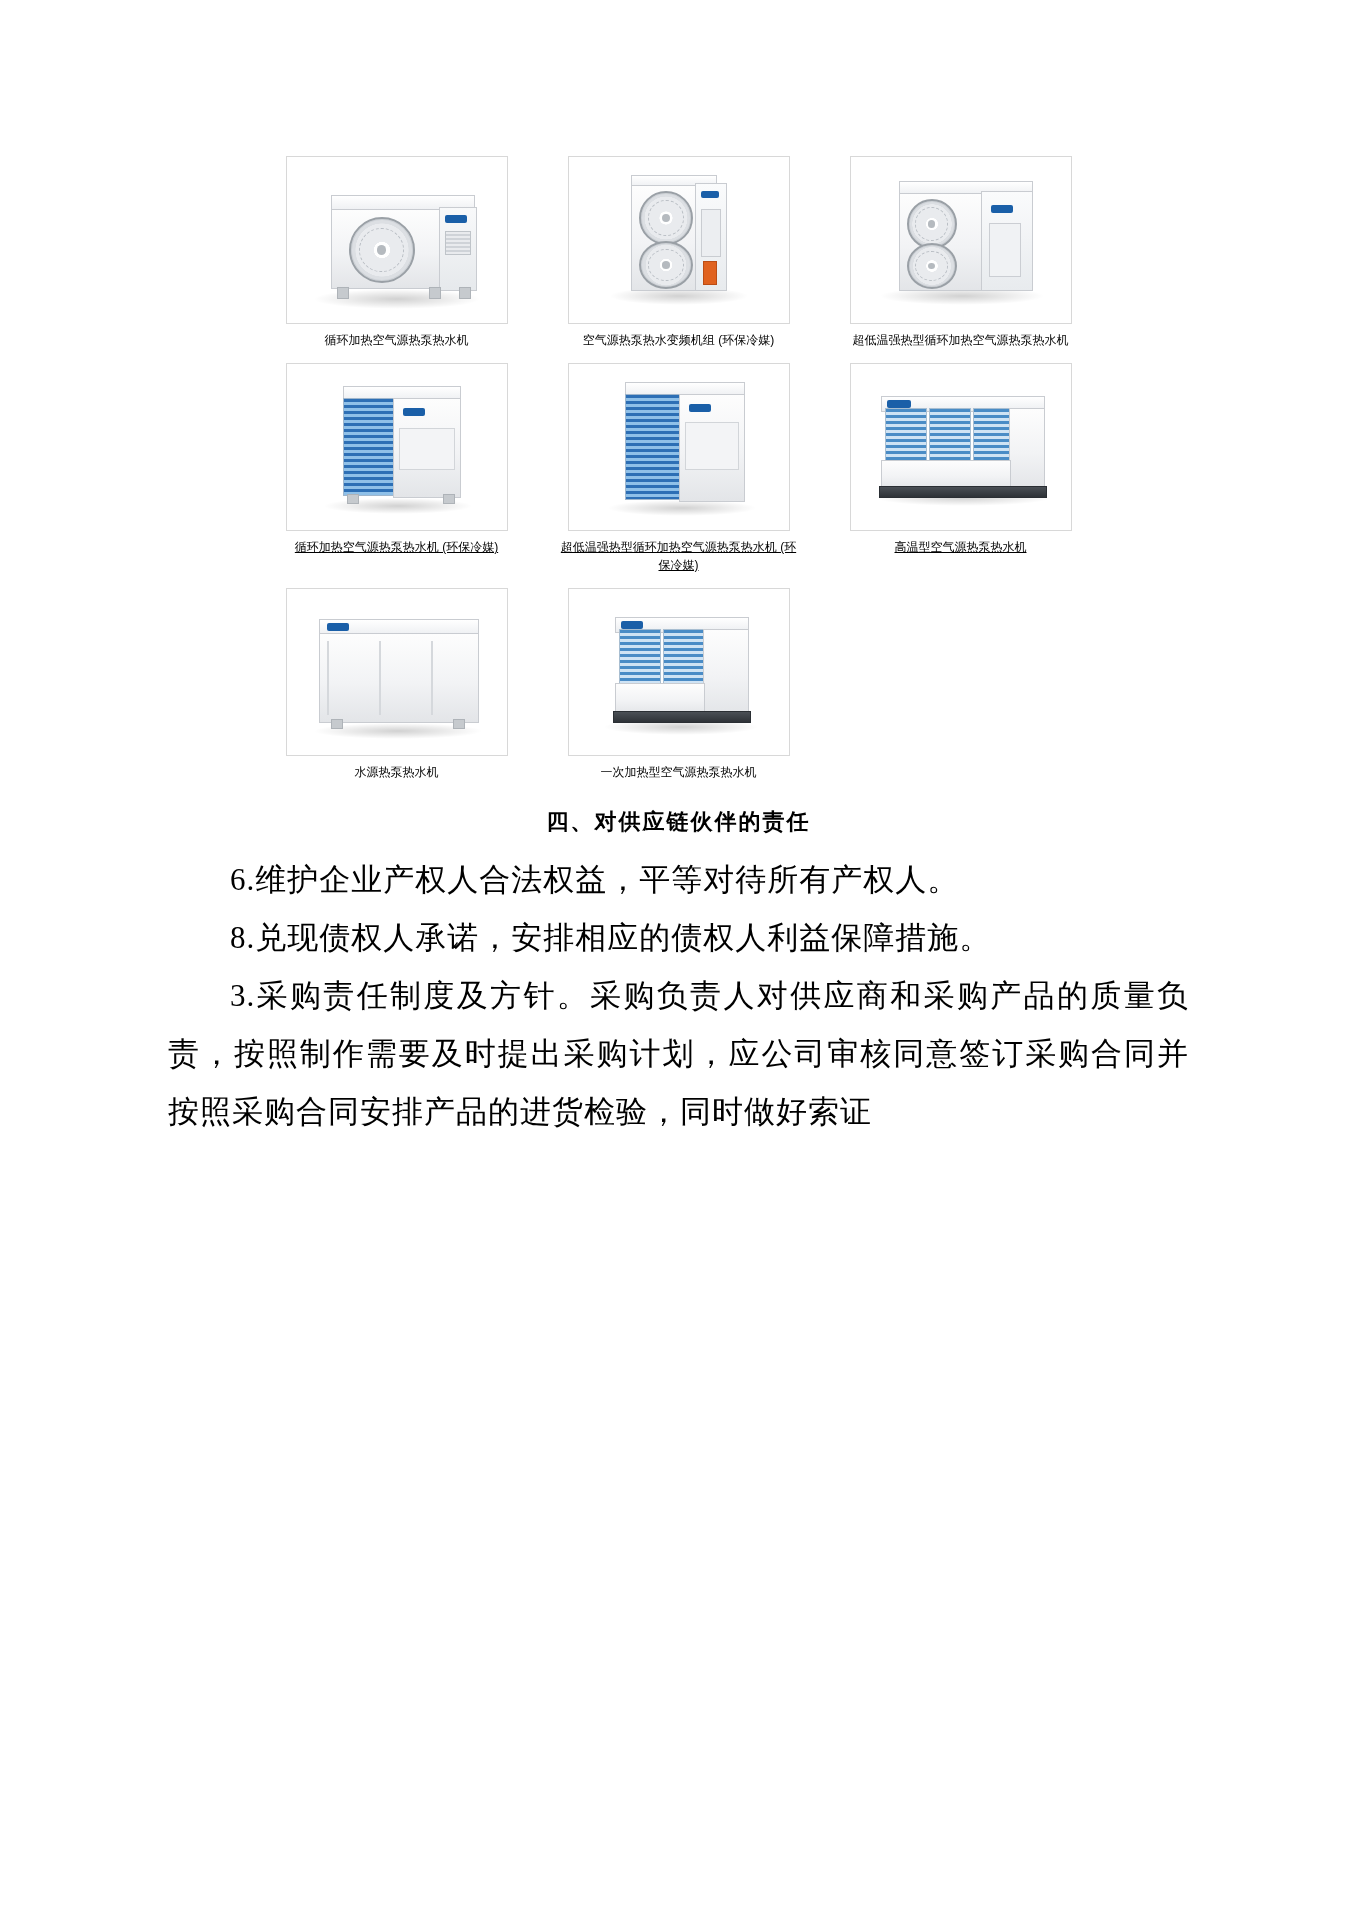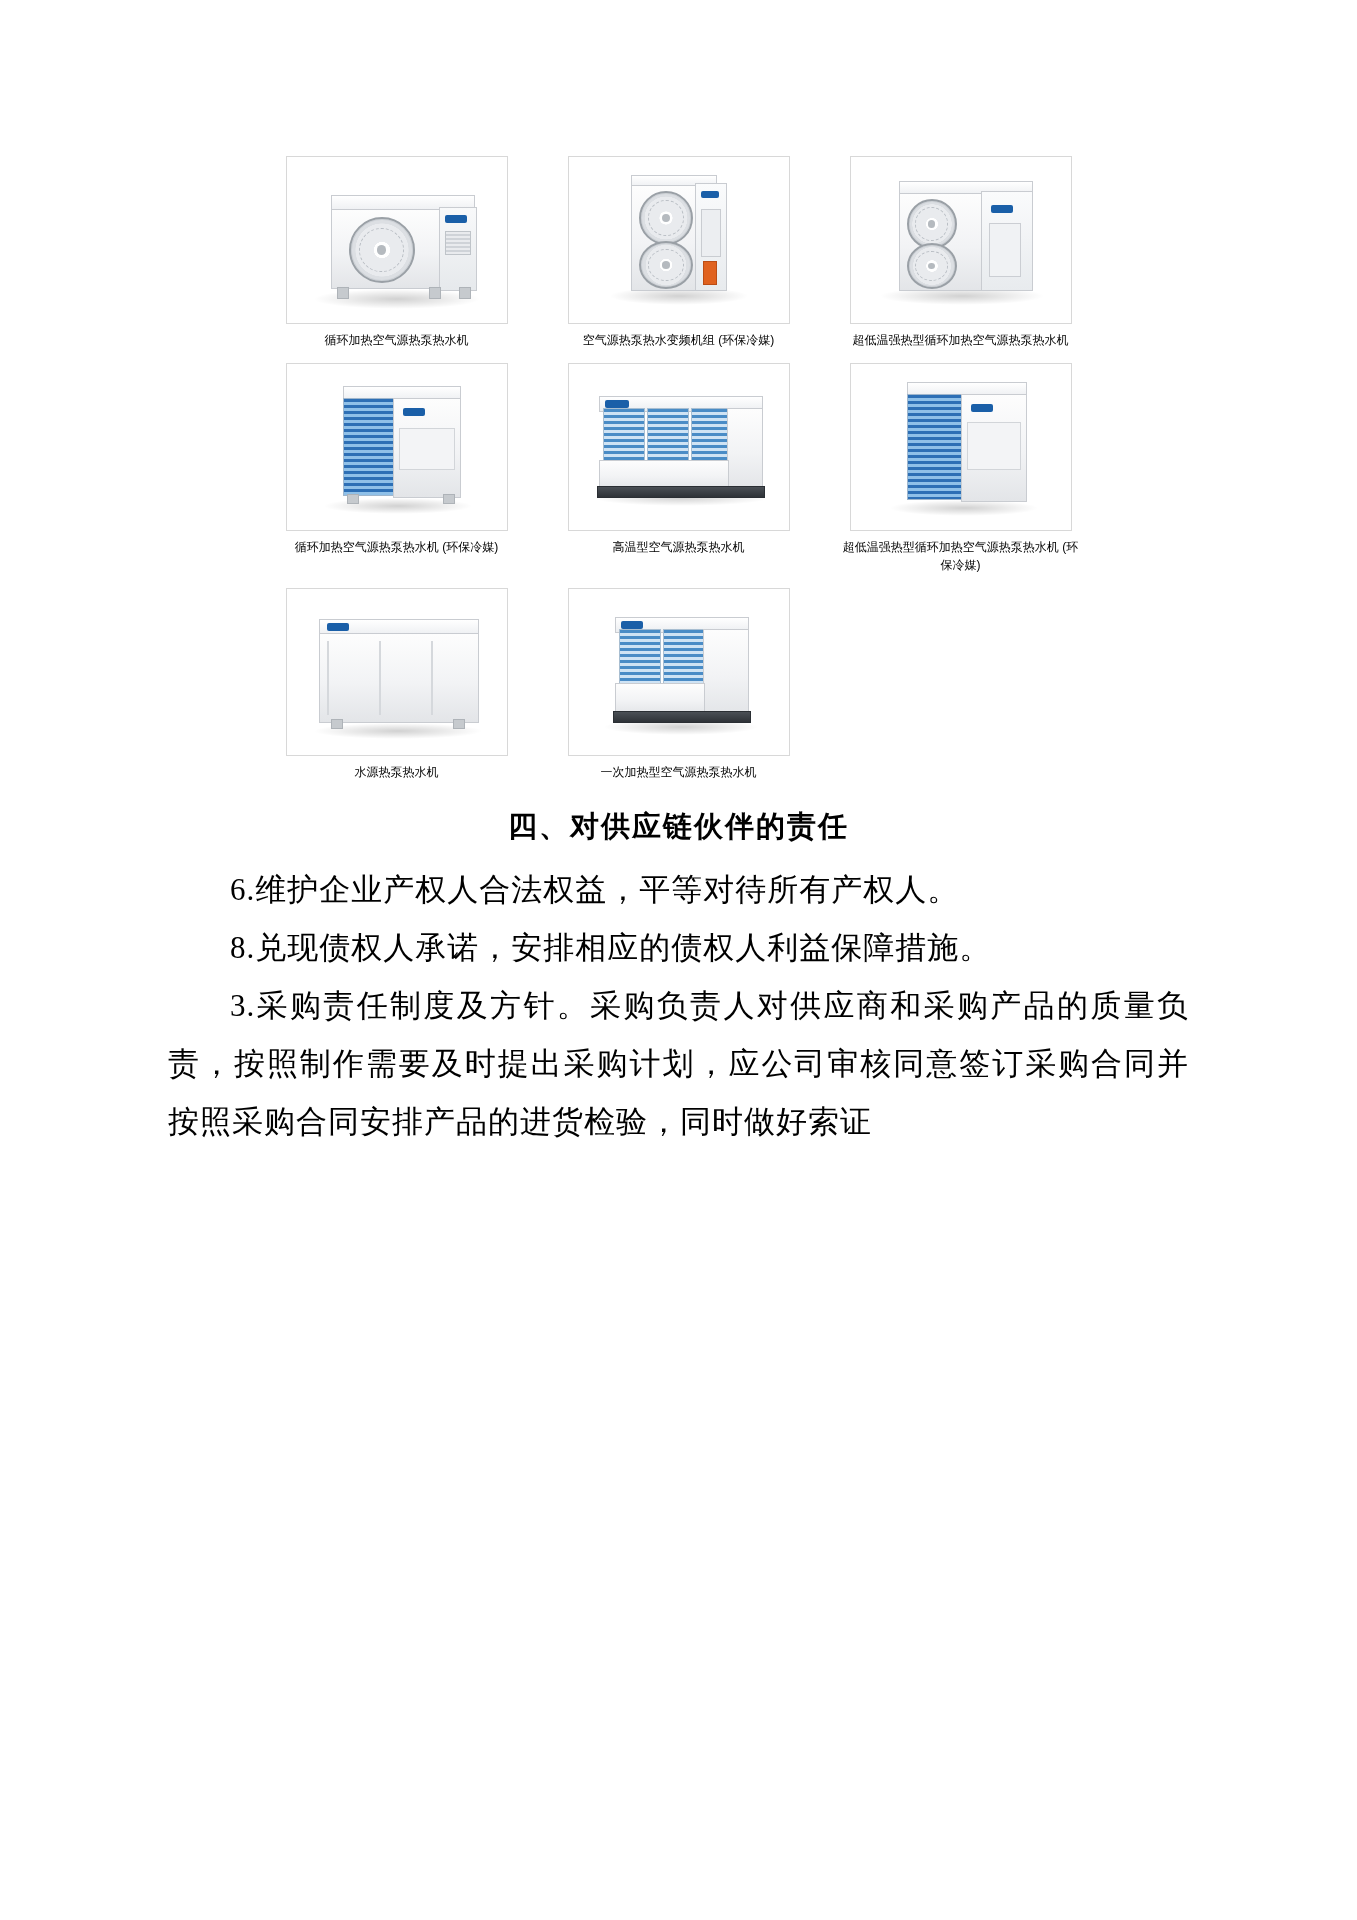--- a/index.html
+++ b/index.html
@@ -36,21 +36,21 @@
   .heading {
     text-align: center;
     font-size: 29px;
     font-weight: bold;
     margin: 14px 0 10px 0;
     letter-spacing: 2px;
     font-family: "Liberation Serif", serif;
   }
   .heading-2 {
     text-align: center;
-    font-size: 29px;
+    font-size: 22px;
     font-weight: bold;
     margin: 26px 0 14px 0;
     letter-spacing: 2px;
   }
   .product-grid {
     width: 830px;
     margin: 6px auto 0 auto;
   }
   .grid-row {
     display: flex;
@@ -197,62 +197,62 @@
           <div class="unit body-white" style="left:130px; top:34px; width:50px; height:98px; background:linear-gradient(180deg,#fafbfc,#e8ebee);"></div>
           <div class="unit fan" style="left:56px; top:42px; width:46px; height:46px;"></div>
           <div class="unit fan" style="left:56px; top:86px; width:46px; height:42px;"></div>
           <div class="unit badge" style="left:140px; top:48px; width:22px; height:8px;"></div>
           <div class="unit" style="left:138px; top:66px; width:30px; height:52px; background:#f0f2f4; border:1px solid #cbced3;"></div>
         </div>
         <div class="caption">超低温强热型循环加热空气源热泵热水机</div>
       </div>
     </div>
 
-    <div class="grid-row" style="margin-top:14px;">
+    <div class="grid-row" style="margin-top:14px;text-decoration:underline;">
 
       <div class="cell">
         <div class="thumb">
           <div class="shadow-ellipse" style="left:36px; top:134px; width:150px; height:16px;"></div>
           <div class="unit body-top" style="left:56px; top:22px; width:116px; height:14px;"></div>
           <div class="unit grille" style="left:56px; top:34px; width:52px; height:96px;"></div>
           <div class="unit body-white" style="left:106px; top:34px; width:66px; height:98px;"></div>
           <div class="unit badge" style="left:116px; top:44px; width:22px; height:8px;"></div>
           <div class="unit" style="left:112px; top:64px; width:54px; height:40px; background:#f3f4f6; border:1px solid #d2d5d9;"></div>
           <div class="unit foot" style="left:60px; top:130px; width:10px; height:8px;"></div>
           <div class="unit foot" style="left:156px; top:130px; width:10px; height:8px;"></div>
         </div>
         <div class="caption">循环加热空气源热泵热水机 (环保冷媒)</div>
+      </div>
+
+      <div class="cell">
+        <div class="thumb">
+          <div class="shadow-ellipse" style="left:38px; top:136px; width:150px; height:16px;"></div>
+          <div class="unit body-top" style="left:56px; top:18px; width:118px; height:14px;"></div>
+          <div class="unit grille" style="left:56px; top:30px; width:56px; height:104px;"></div>
+          <div class="unit body-white" style="left:110px; top:30px; width:64px; height:106px;"></div>
+          <div class="unit badge" style="left:120px; top:40px; width:22px; height:8px;"></div>
+          <div class="unit" style="left:116px; top:58px; width:52px; height:46px; background:#f3f4f6; border:1px solid #d2d5d9;"></div>
+        </div>
+        <div class="caption">超低温强热型循环加热空气源热泵热水机 (环保冷媒)</div>
       </div>
 
       <div class="cell">
         <div class="thumb">
           <div class="shadow-ellipse" style="left:24px; top:126px; width:176px; height:16px;"></div>
           <div class="unit body-top" style="left:30px; top:32px; width:162px; height:14px;"></div>
           <div class="unit grille-light" style="left:34px; top:44px; width:40px; height:52px;"></div>
           <div class="unit grille-light" style="left:78px; top:44px; width:40px; height:52px;"></div>
           <div class="unit grille-light" style="left:122px; top:44px; width:36px; height:52px;"></div>
           <div class="unit body-white" style="left:158px; top:44px; width:34px; height:80px;"></div>
           <div class="unit body-white" style="left:30px; top:96px; width:128px; height:28px;"></div>
           <div class="unit badge" style="left:36px; top:36px; width:24px; height:8px;"></div>
           <div class="unit base-dark" style="left:28px; top:122px; width:166px; height:10px;"></div>
         </div>
         <div class="caption">高温型空气源热泵热水机</div>
       </div>
-
-      <div class="cell">
-        <div class="thumb">
-          <div class="shadow-ellipse" style="left:38px; top:136px; width:150px; height:16px;"></div>
-          <div class="unit body-top" style="left:56px; top:18px; width:118px; height:14px;"></div>
-          <div class="unit grille" style="left:56px; top:30px; width:56px; height:104px;"></div>
-          <div class="unit body-white" style="left:110px; top:30px; width:64px; height:106px;"></div>
-          <div class="unit badge" style="left:120px; top:40px; width:22px; height:8px;"></div>
-          <div class="unit" style="left:116px; top:58px; width:52px; height:46px; background:#f3f4f6; border:1px solid #d2d5d9;"></div>
-        </div>
-        <div class="caption">超低温强热型循环加热空气源热泵热水机 (环保冷媒)</div>
-      </div>
     </div>
 
     <div class="grid-row" style="margin-top:14px;">
 
       <div class="cell">
         <div class="thumb">
           <div class="shadow-ellipse" style="left:26px; top:134px; width:170px; height:16px;"></div>
           <div class="unit body-top" style="left:32px; top:30px; width:158px; height:16px;"></div>
           <div class="unit body-white" style="left:32px; top:44px; width:158px; height:88px;"></div>
           <div class="unit" style="left:40px; top:52px; width:2px; height:74px; background:#d5d8dc;"></div>

